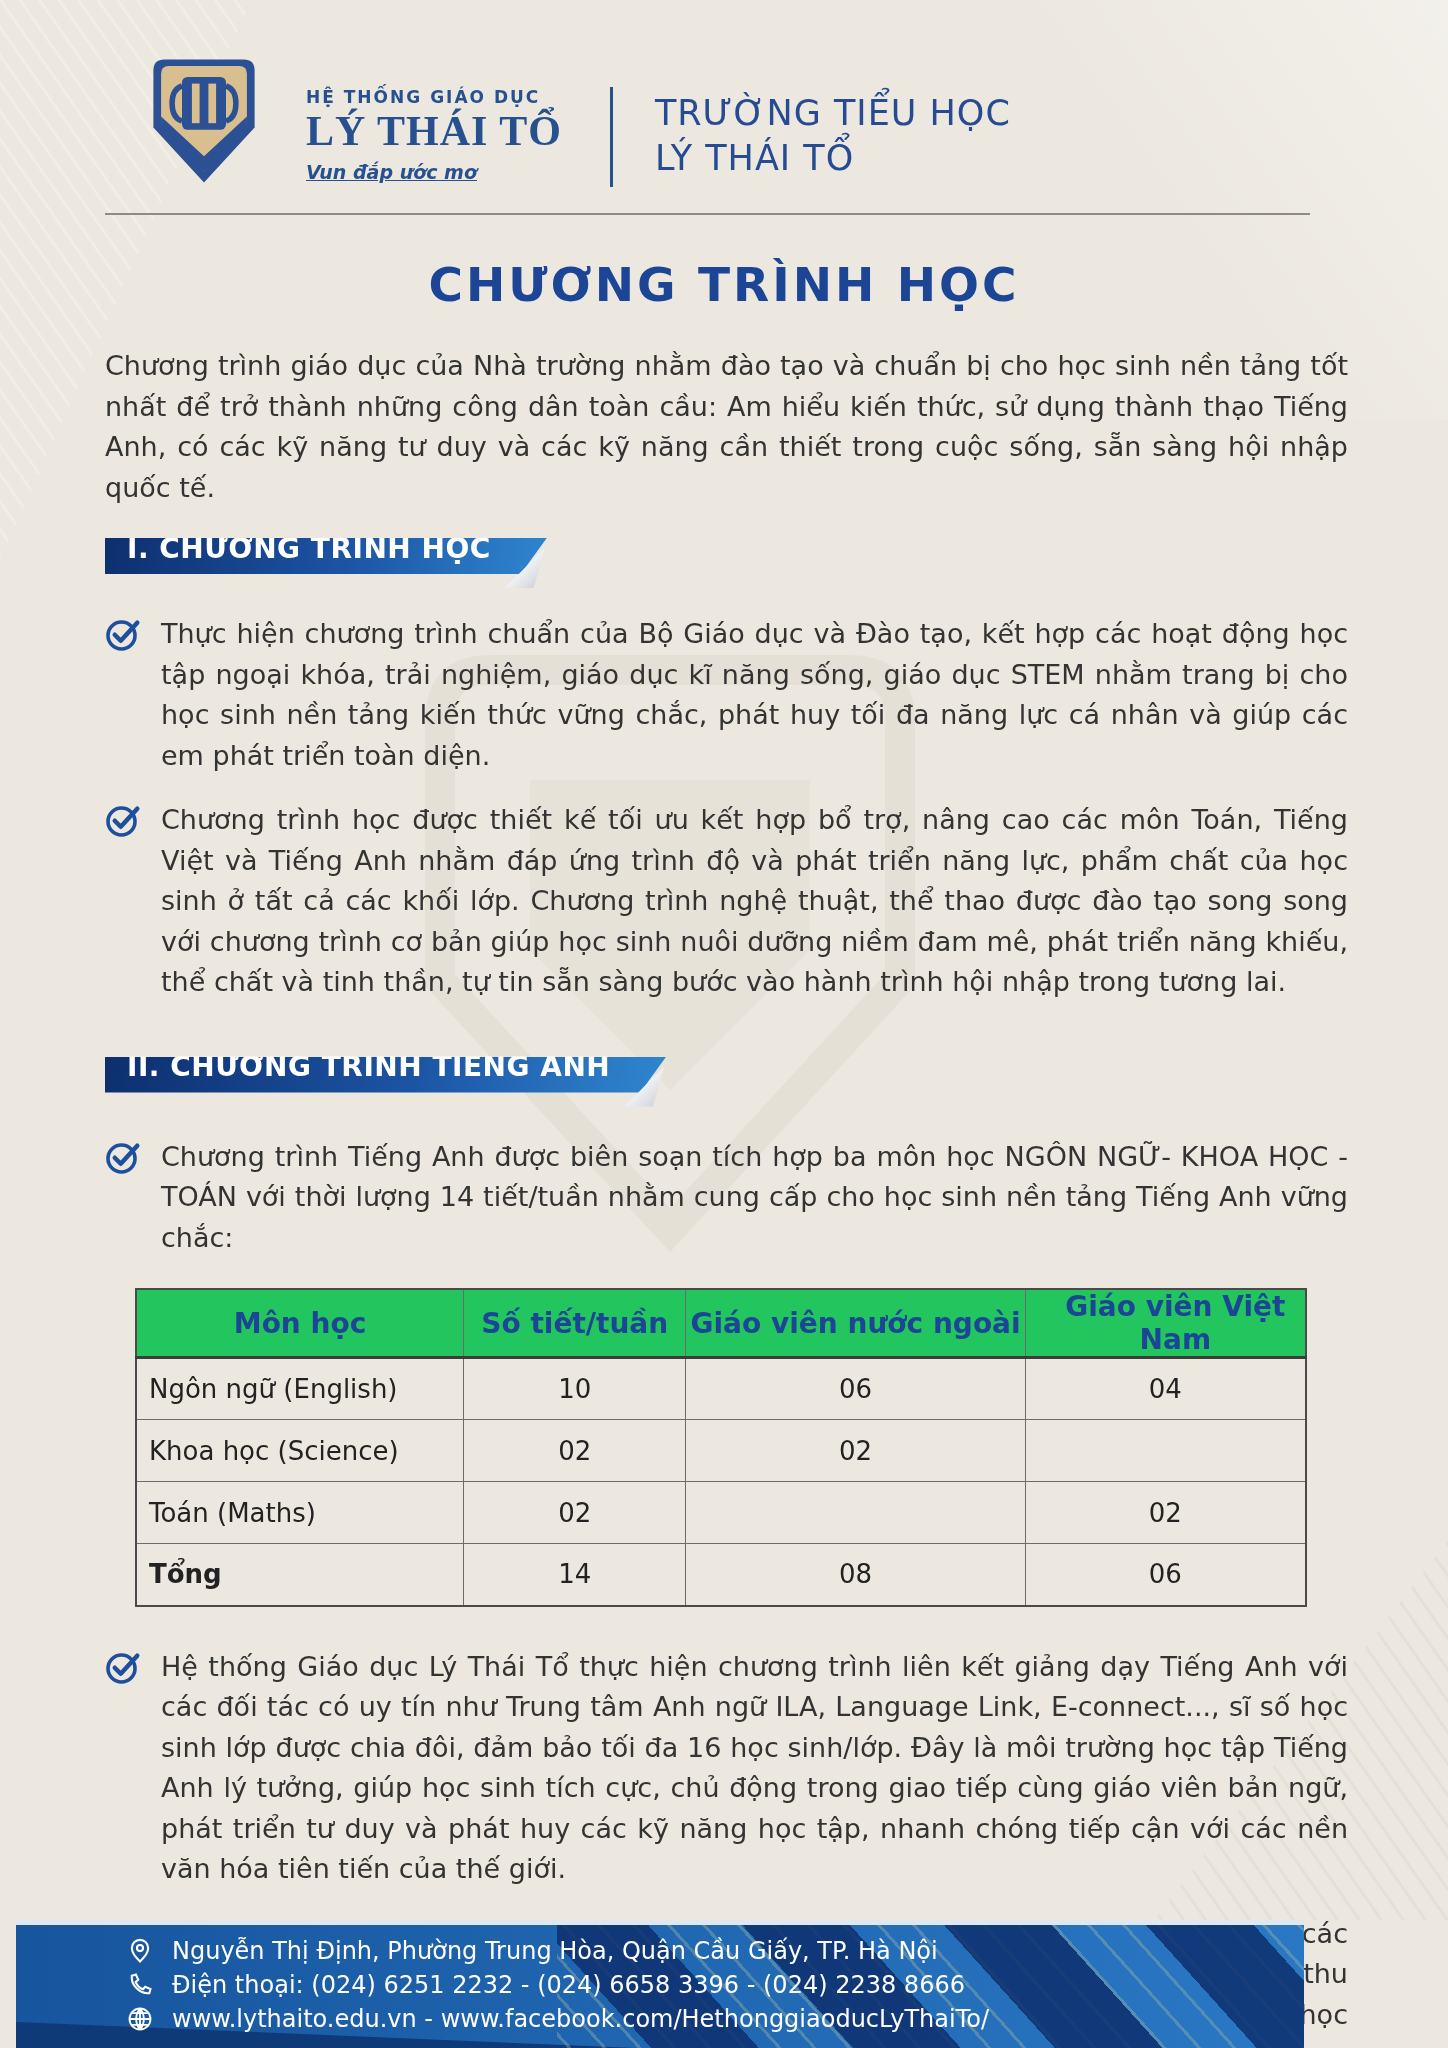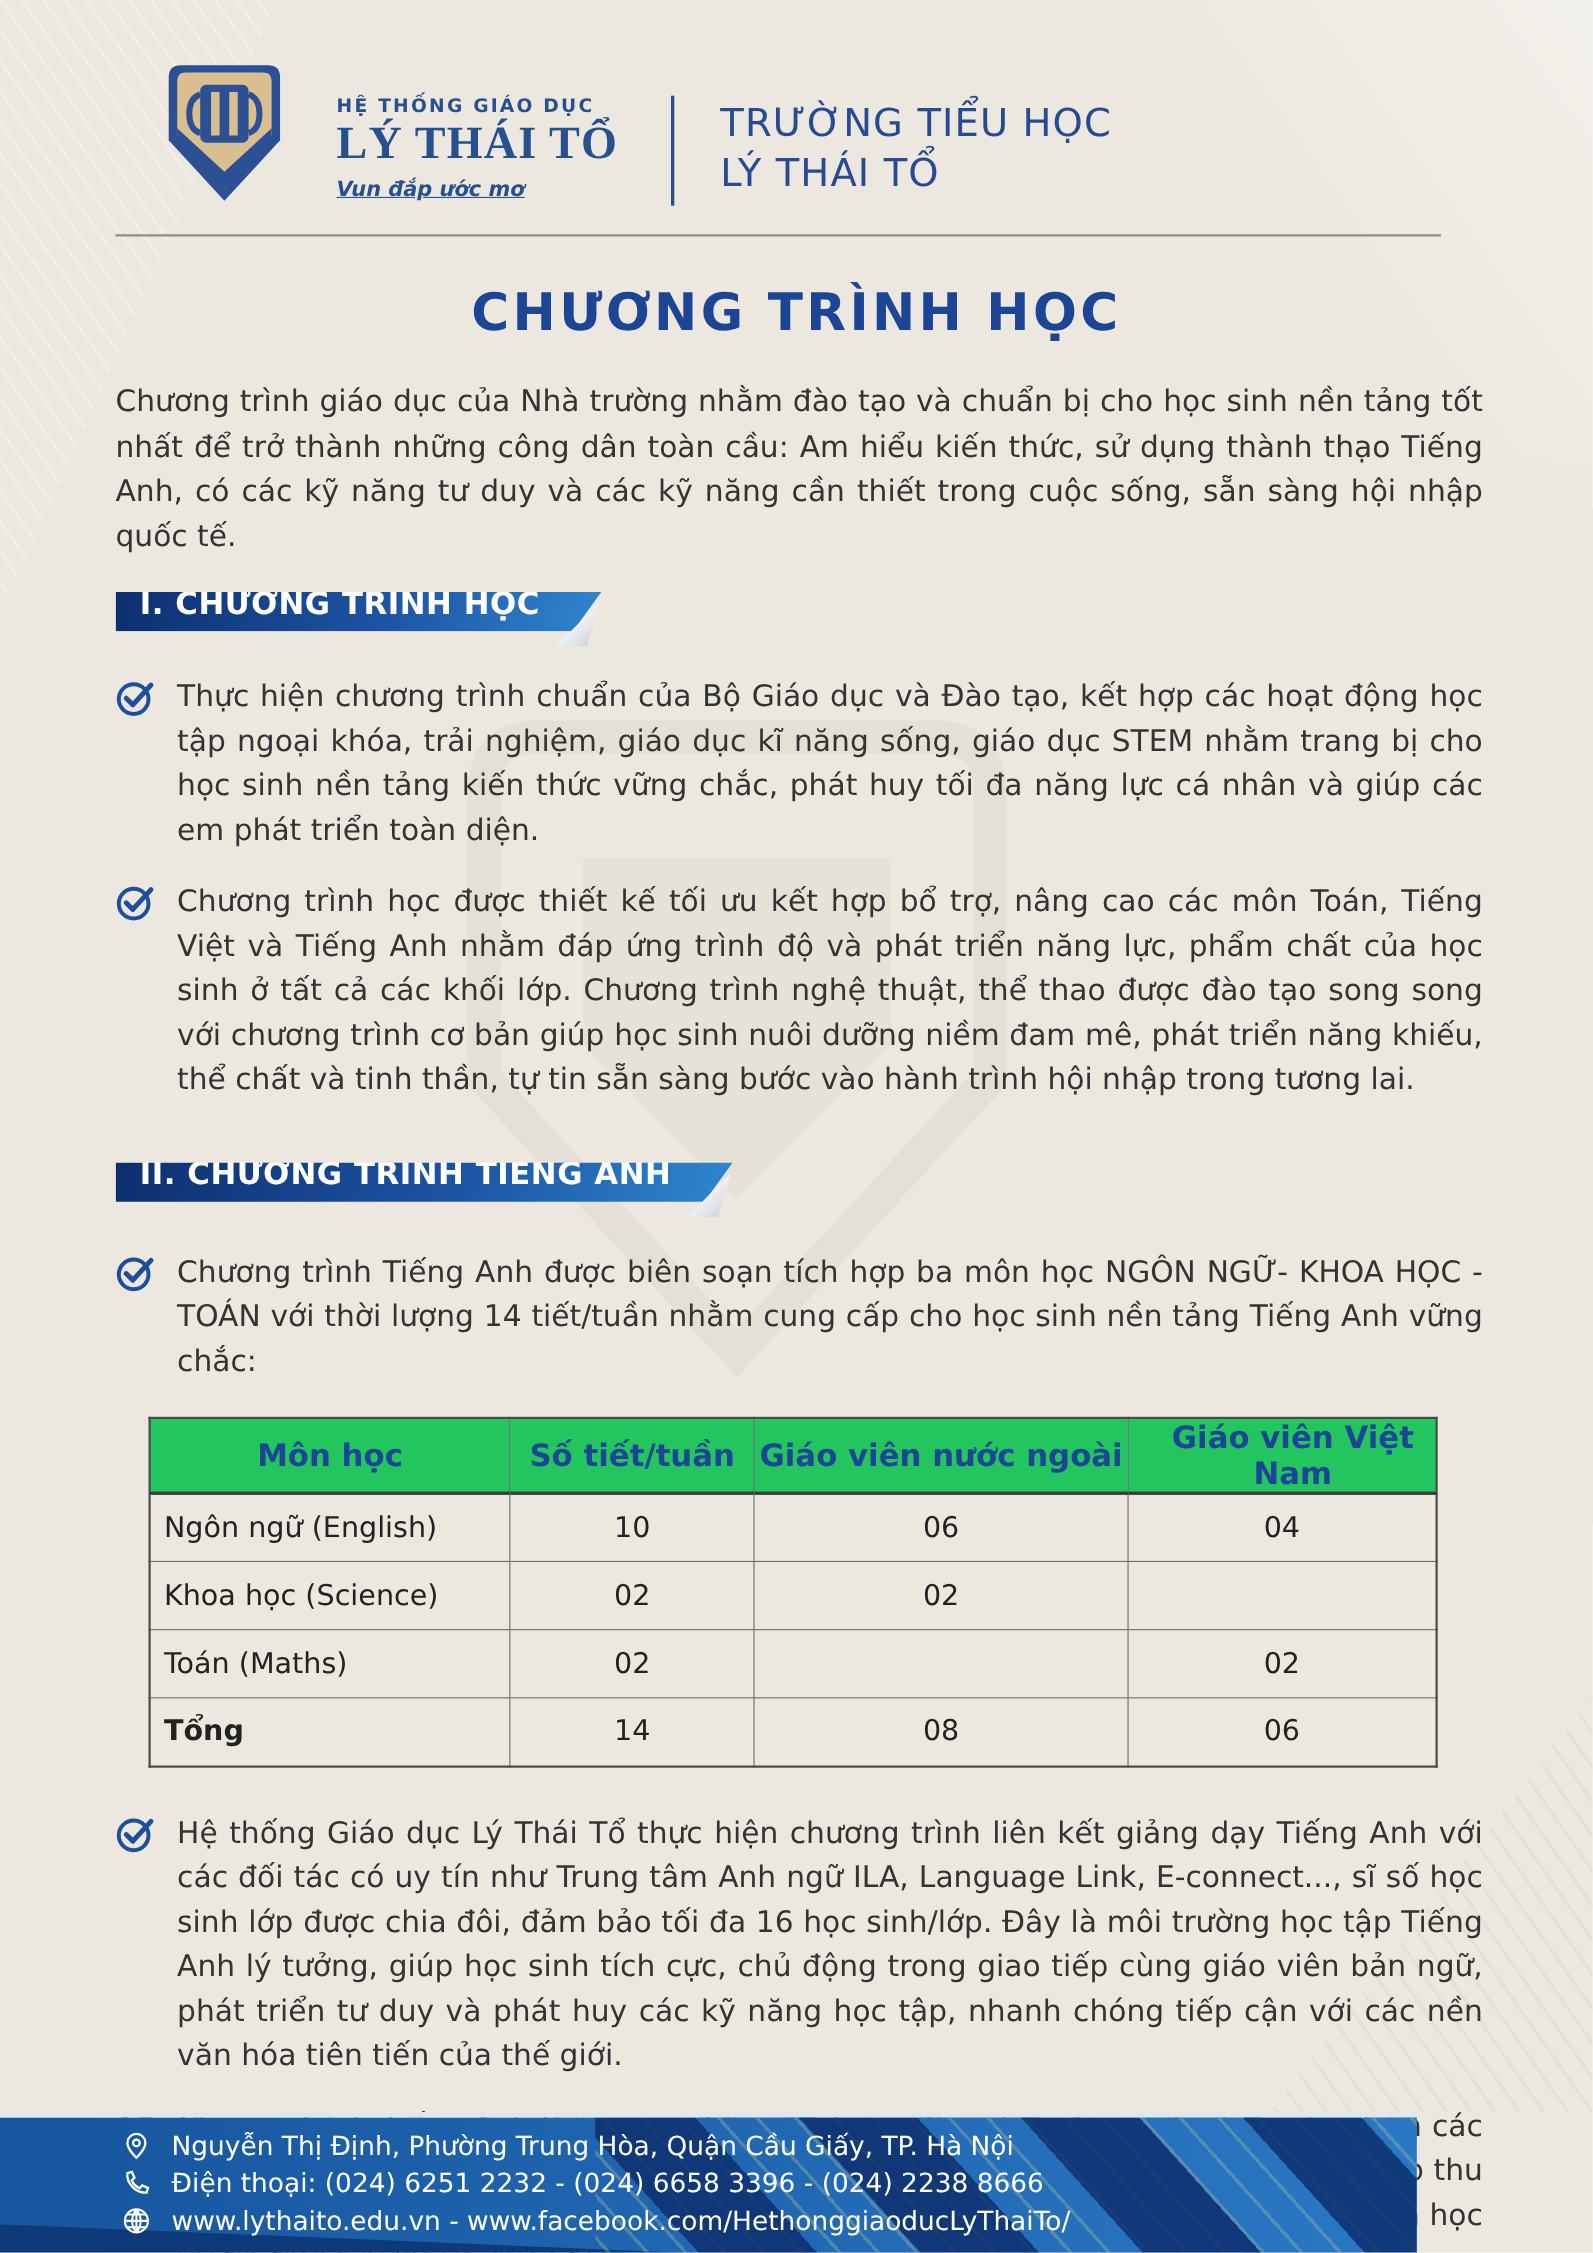--- a/index.html
+++ b/index.html
@@ -85,21 +85,21 @@
   .en-table td {
     height:62px; font-size:26px; color:#222;
     border:1px solid #6b6b6b; text-align:center;
   }
   .en-table td.lbl { text-align:left; padding-left:12px; }
   .en-table tr.total td.lbl { font-weight:bold; }
   .col-subject{width:28%;} .col-periods{width:19%;} .col-foreign{width:29%;} .col-vn{width:24%;padding-left:20px;}
 
   
   .footer {
-    position:absolute; left:0; bottom:0; width:1288px; height:128px; z-index:3;
+    position:absolute; left:16px; bottom:0; width:1288px; height:128px; z-index:3;
     background:linear-gradient(90deg,#17559e,#2a78c4);
     border-top:5px solid #dfe8f1;
   }
   .footer::after { 
     content:""; position:absolute; right:0; top:0; width:58%; height:100%;
     background:
       repeating-linear-gradient(48deg, rgba(13,47,110,0) 0 70px, rgba(13,47,110,.85) 70px 150px),
       repeating-linear-gradient(48deg, rgba(170,190,160,0) 0 8px, rgba(170,190,160,.35) 8px 11px, rgba(170,190,160,0) 11px 26px);
     mix-blend-mode:normal; pointer-events:none;
   }

